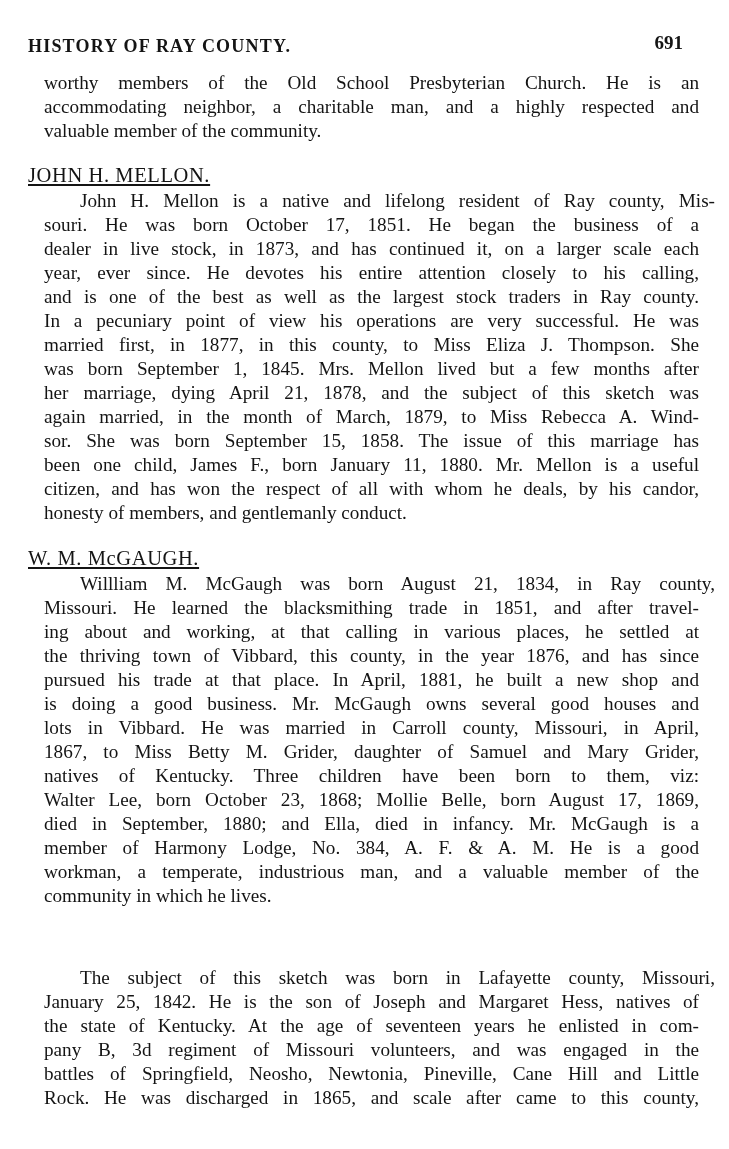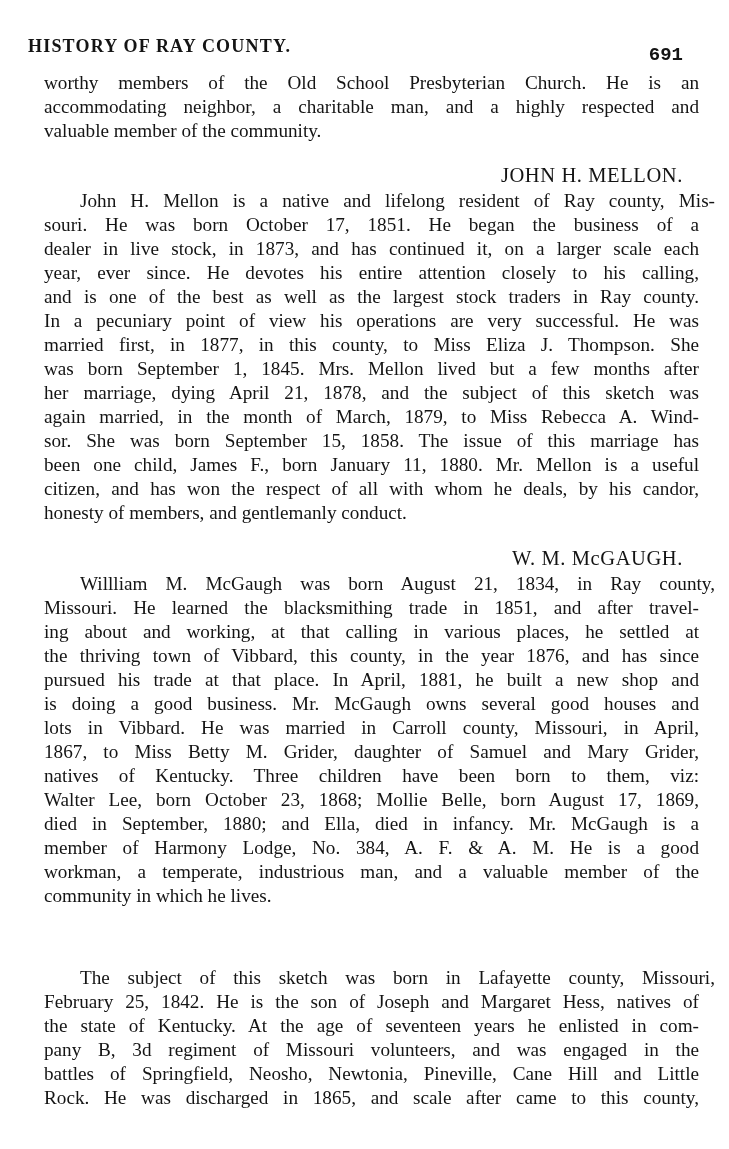--- a/index.html
+++ b/index.html
@@ -2,27 +2,27 @@
 <html><head>
 <meta charset="utf-8">
 <style>
   html, body { margin: 0; padding: 0; background: #ffffff; }
   body { width: 729px; height: 1149px; position: relative; overflow: hidden;
          font-family: "Liberation Serif", "DejaVu Serif", serif; color: #141414; }
   .page { position: absolute; left: 0; top: 0; width: 729px; height: 1149px; }
   .running-head { position: absolute; left: 28px; top: 32px; width: 655px; height: 22px; }
   .running-title { position: absolute; left: 0; right: 0; text-align: left;
                    font-size: 18px; font-weight: bold; letter-spacing: 1.2px; top: 4px; }
-  .page-number { position: absolute; right: 0; top: 12px; font-size: 19px; font-weight: bold; font-family: Liberation Mono, monospace; }
+  .page-number { position: absolute; right: 0; top: 0; font-size: 19px; font-weight: bold; }
   .line { position: absolute; left: 44px; width: 655px; height: 24px; font-size: 19.2px;
           line-height: 24px; white-space: nowrap; text-align: justify; text-align-last: justify; }
   .line.indent { left: 48px; width: 635px; margin-left: 32px; }
   .line.last { text-align-last: left; }
-  .heading { position: absolute; left: 28px; width: 655px; text-align: right;
-             font-size: 20.5px; line-height: 26px; letter-spacing: 0.6px; }
+  .heading { position: absolute; left: 28px; width: 655px; text-align: left;
+             font-size: 20.5px; line-height: 26px; letter-spacing: 0.6px; text-decoration: underline; }
 </style>
 </head>
 <body>
 
 <div class="page">
 
   <div class="running-head">
     <div class="running-title">HISTORY OF RAY COUNTY.</div>
     <div class="page-number">691</div>
   </div>
@@ -64,20 +64,20 @@
     <div class="line" style="top:764px">natives of Kentucky.  Three children have been born to them, viz:</div>
     <div class="line" style="top:788px">Walter Lee, born October 23, 1868; Mollie Belle, born August 17, 1869,</div>
     <div class="line" style="top:812px">died in September, 1880; and Ella, died in infancy.  Mr. McGaugh is a</div>
     <div class="line" style="top:836px">member of Harmony Lodge, No. 384, A. F. &amp; A. M.  He is a good</div>
     <div class="line" style="top:860px">workman, a temperate, industrious man, and a valuable member of the</div>
     <div class="line last" style="top:884px">community in which he lives.</div>
   </div>
 
   <div>
     <div class="line indent" style="top:966px">The subject of this sketch was born in Lafayette county, Missouri,</div>
-    <div class="line" style="top:990px">February 25, 1842.  He is the son of Joseph and Margaret Hess, natives of</div>
+    <div class="line" style="top:990px">January 25, 1842.  He is the son of Joseph and Margaret Hess, natives of</div>
     <div class="line" style="top:1014px">the state of Kentucky.  At the age of seventeen years he enlisted in com-</div>
     <div class="line" style="top:1038px">pany B, 3d regiment of Missouri volunteers, and was engaged in the</div>
     <div class="line" style="top:1062px">battles of Springfield, Neosho, Newtonia, Pineville, Cane Hill and Little</div>
     <div class="line" style="top:1086px">Rock.  He was discharged in 1865, and scale after came to this county,</div>
   </div>
 
 </div>
 
 </body></html>

